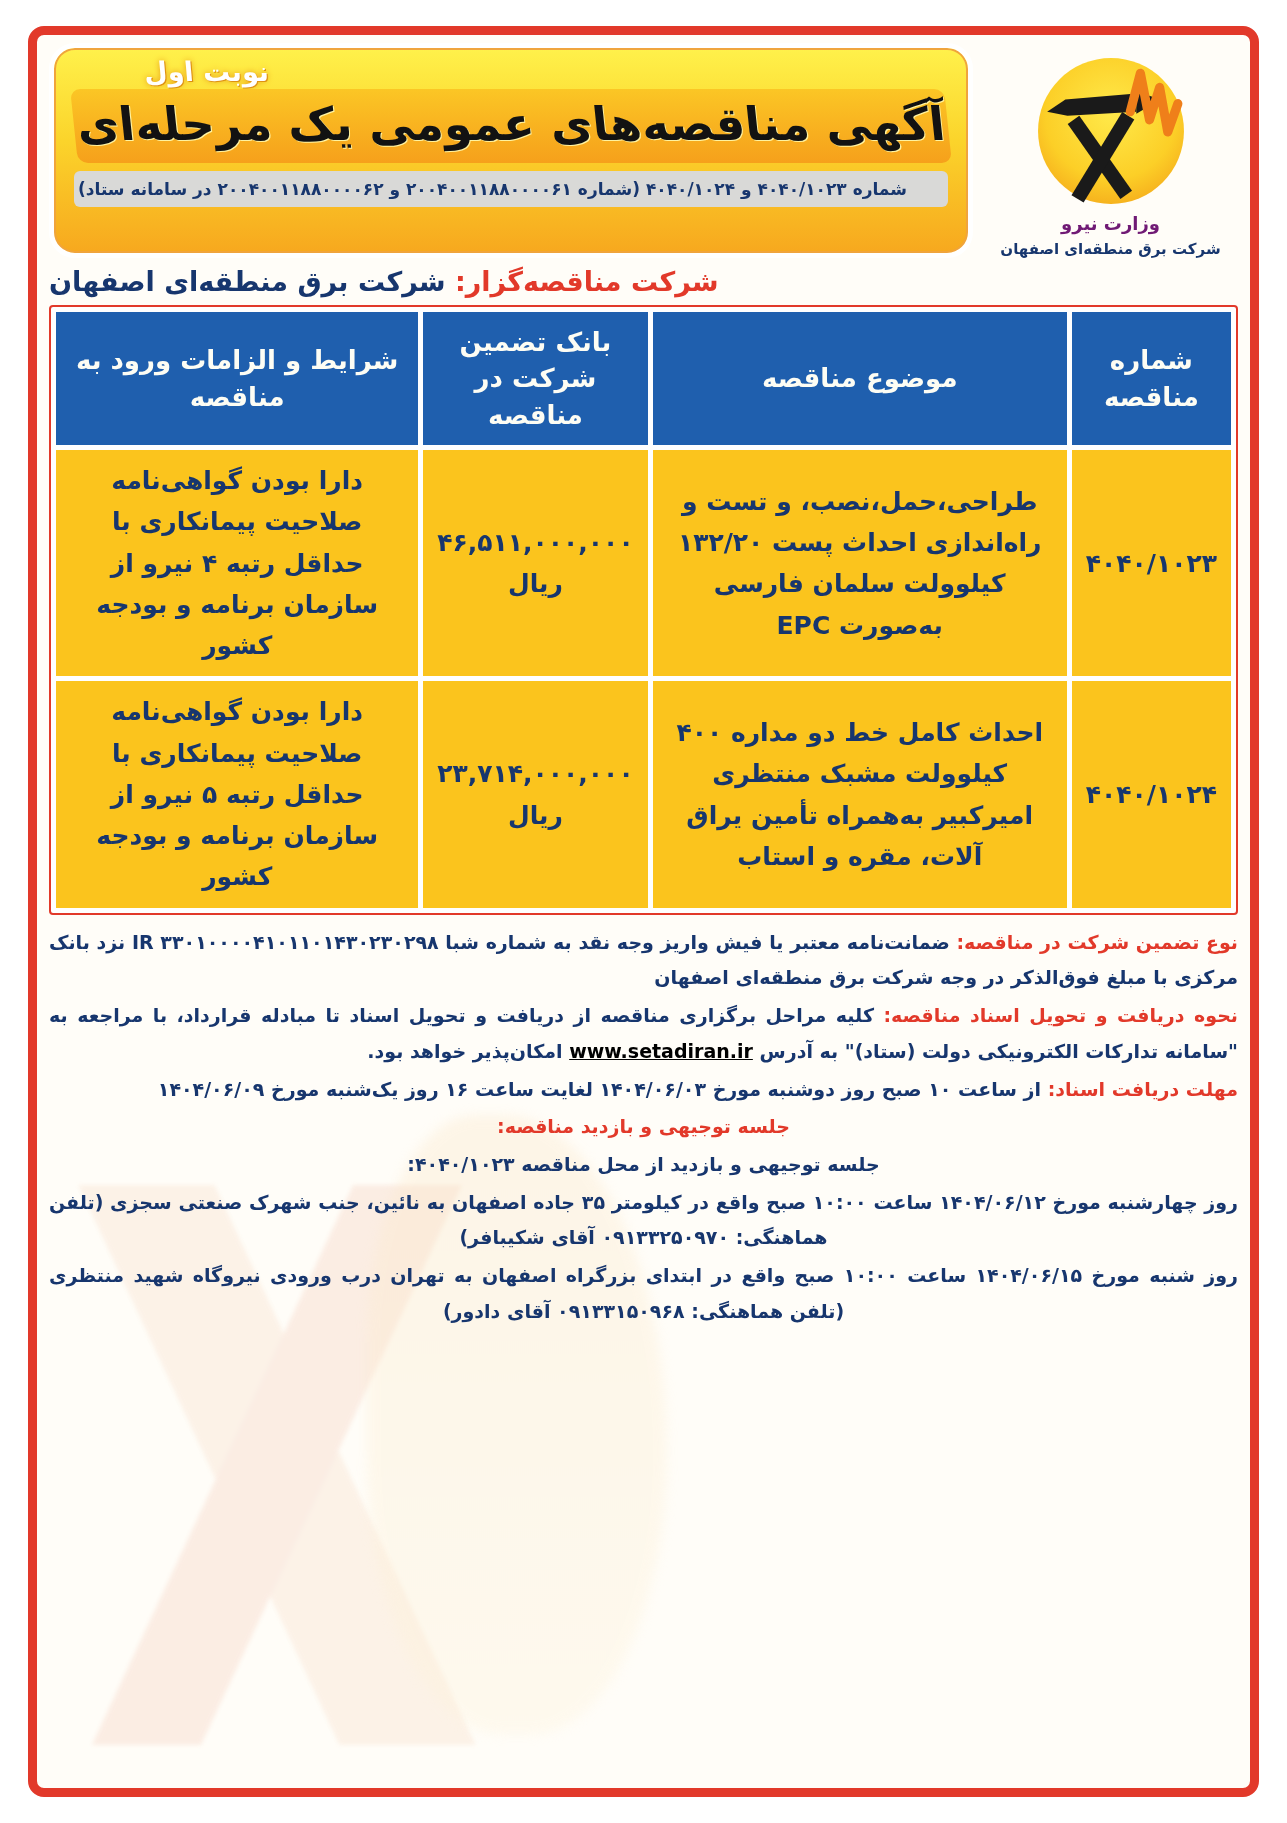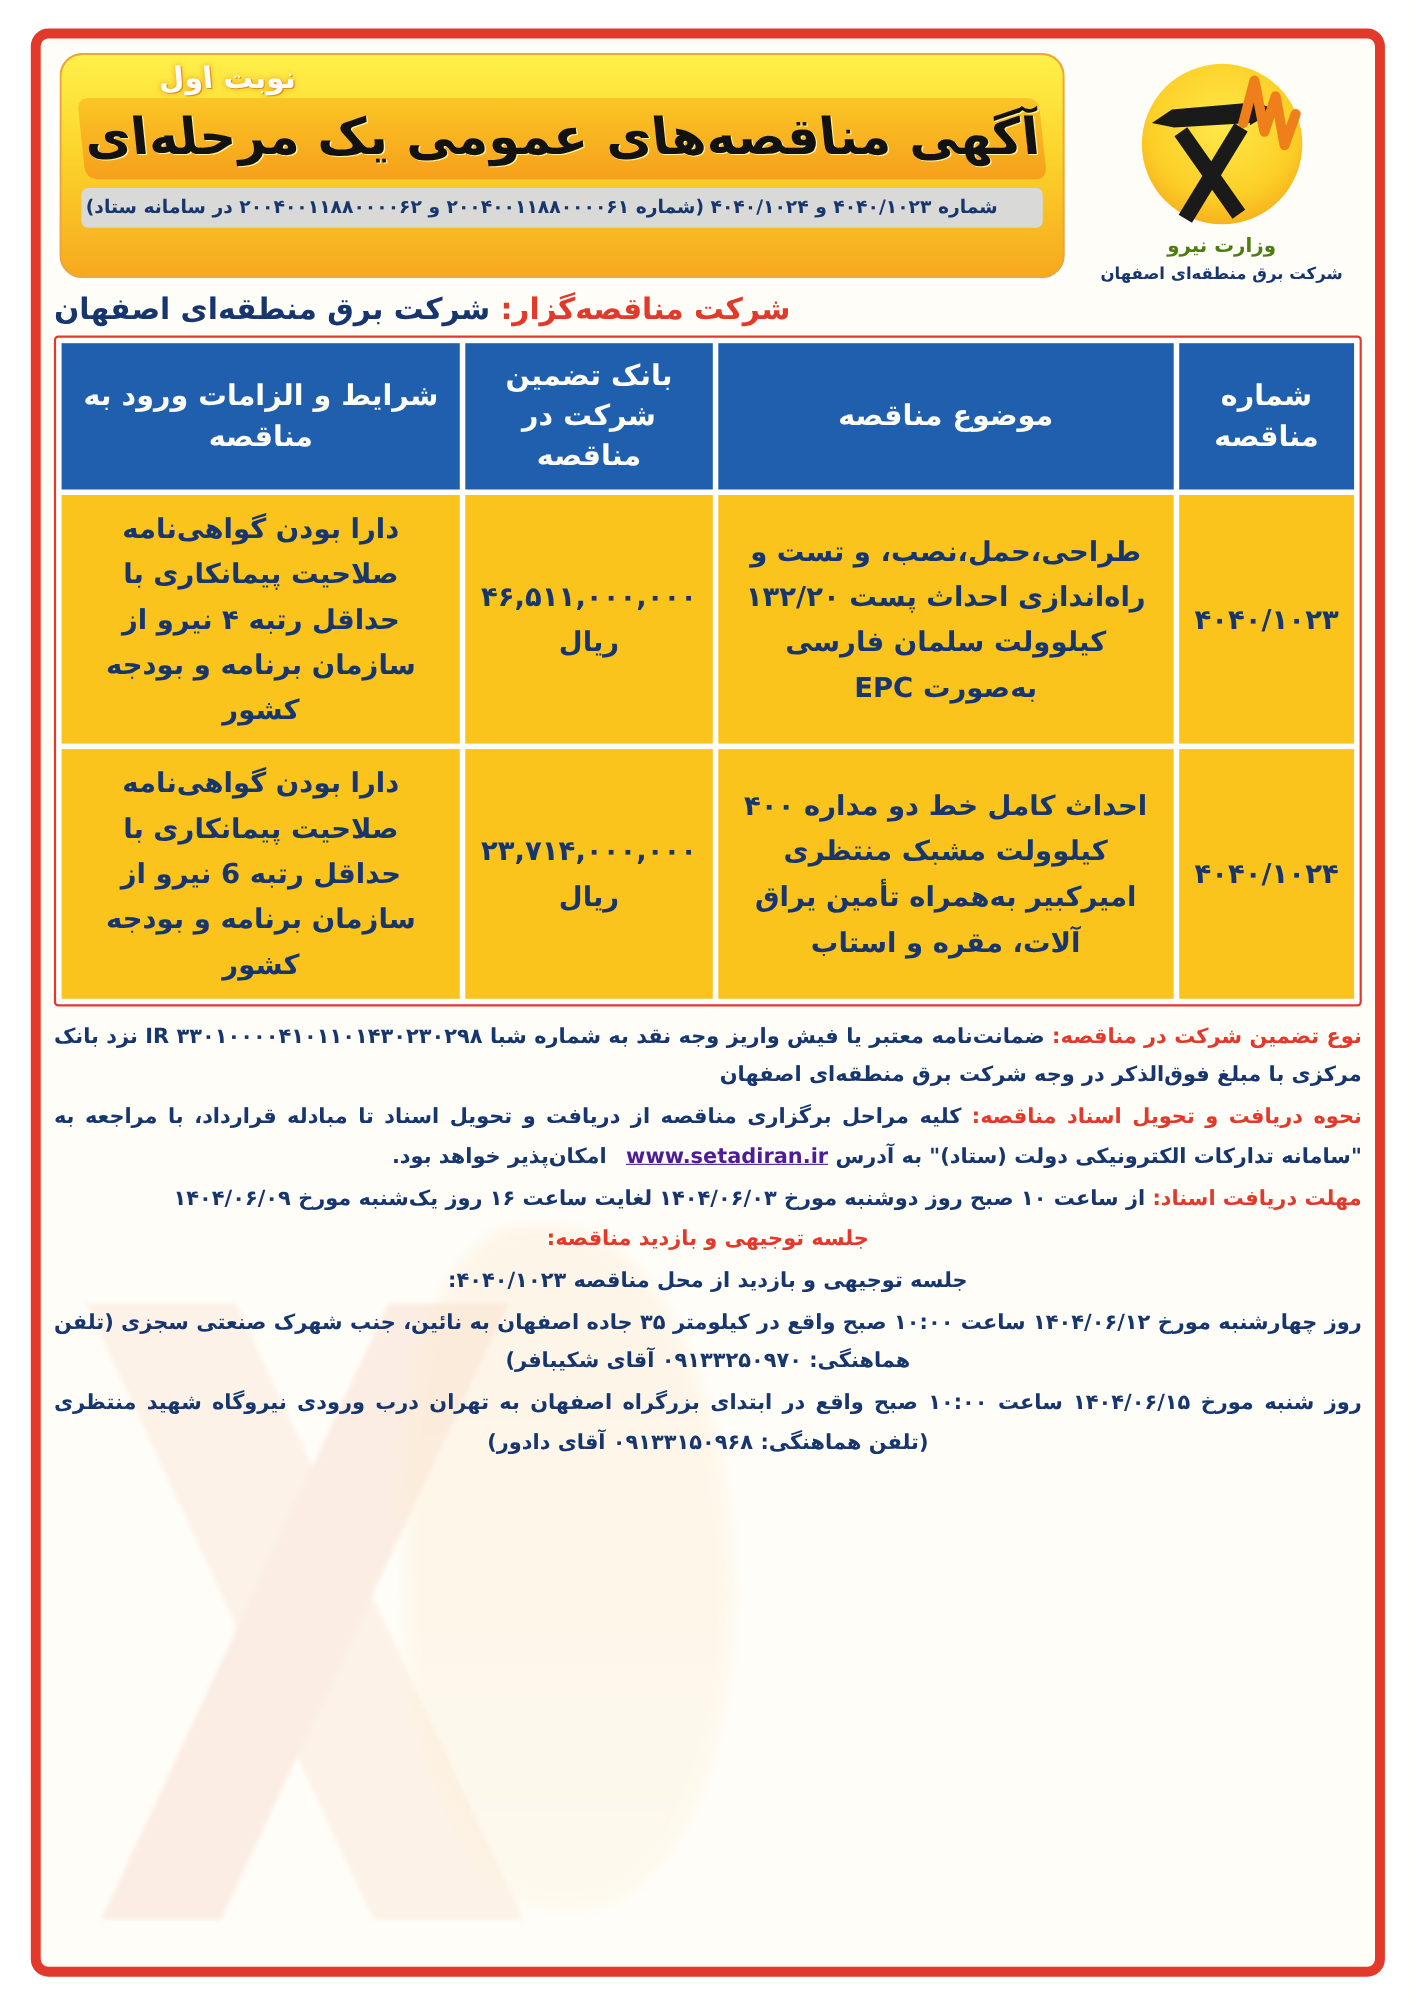--- a/index.html
+++ b/index.html
@@ -37,21 +37,21 @@
          linear-gradient(115deg, transparent 42%, #f3c9b6 42% 58%, transparent 58%),
          linear-gradient(65deg, transparent 40%, #f6d9c2 40% 60%, transparent 60%);
        filter:blur(2px);}
   .b2{ left:330px; top:1080px; width:300px; height:620px; opacity:.35;
        background:linear-gradient(#fbe7c8,#fdf3dc); border-radius:40% 60% 50% 50%;
        filter:blur(6px);}
   .content{ position:relative; z-index:1; }
   
   .header{ display:flex; gap:10px; }
   .logo-col{ width:255px; text-align:center; padding-top:12px; flex:none; }
-  .ministry{ font-size:18px; font-weight:bold; color:#4d7c0f; margin-top:2px; }
+  .ministry{ font-size:18px; font-weight:bold; color:#701a75; margin-top:2px; }
   .company-caption{ font-size:15px; font-weight:bold; color:#17366e; margin-top:6px; }
   .banner{
     flex:1; background:linear-gradient(#fff14b 0%, #fbd42b 45%, #f7a81e 100%);
     border:5px solid #fff; border-radius:26px; padding:8px 20px 10px 20px;
     box-shadow:0 0 0 2px #f0a43c inset;
   }
   .round-badge{
     text-align:left; padding-left:70px; font-size:27px; font-weight:bold;
     color:#ffffff; text-shadow:0 0 6px #e89a17, 1px 1px 0 #d98f12;
     transform:skewX(5deg);
@@ -87,21 +87,21 @@
   .col-amount{ width:17%; } .col-req{ width:33%; }
   
   .bodytext{ margin-top:10px; }
   .p{
     font-size:19px; font-weight:bold; color:#17366e;
     line-height:1.88; text-align:justify; margin:2px 0;
   }
   .p .lbl{ color:#e2392a; }
   .p.center{ text-align:center; }
   .p.jc{ text-align:justify; text-align-last:center; }
-  .p a{ color:#4c1d95; font-weight:bold;margin-left:11px; }
+  .p a{ color:#000000; font-weight:bold; }
 </style>
 </head>
 <body>
 
 <div class="page">
   <div class="ad">
 
     <div class="wm-center">
       <span class="wm-ring"></span>
       <span class="wm-text">AriaTender</span>
@@ -162,21 +162,21 @@
             </td>
             <td>دارا بودن گواهی‌نامه صلاحیت پیمانکاری با حداقل رتبه ۴ نیرو از سازمان برنامه و بودجه کشور</td>
           </tr>
           <tr>
             <td>۴۰۴۰/۱۰۲۴</td>
             <td>احداث کامل خط دو مداره ۴۰۰ کیلوولت مشبک منتظری امیرکبیر به‌همراه تأمین یراق آلات، مقره و استاب</td>
             <td>
               <div>۲۳,۷۱۴,۰۰۰,۰۰۰</div>
               <div>ریال</div>
             </td>
-            <td>دارا بودن گواهی‌نامه صلاحیت پیمانکاری با حداقل رتبه 6 نیرو از سازمان برنامه و بودجه کشور</td>
+            <td>دارا بودن گواهی‌نامه صلاحیت پیمانکاری با حداقل رتبه ۵ نیرو از سازمان برنامه و بودجه کشور</td>
           </tr>
         </tbody>
       </table>
 
       <div class="bodytext">
 
         <p class="p">
           <span class="lbl">نوع تضمین شرکت در مناقصه:</span>
           <span>ضمانت‌نامه معتبر یا فیش واریز وجه نقد به شماره شبا IR ۳۳۰۱۰۰۰۰۴۱۰۱۱۰۱۴۳۰۲۳۰۲۹۸ نزد بانک مرکزی با مبلغ فوق‌الذکر در وجه شرکت برق منطقه‌ای اصفهان</span>
         </p>

